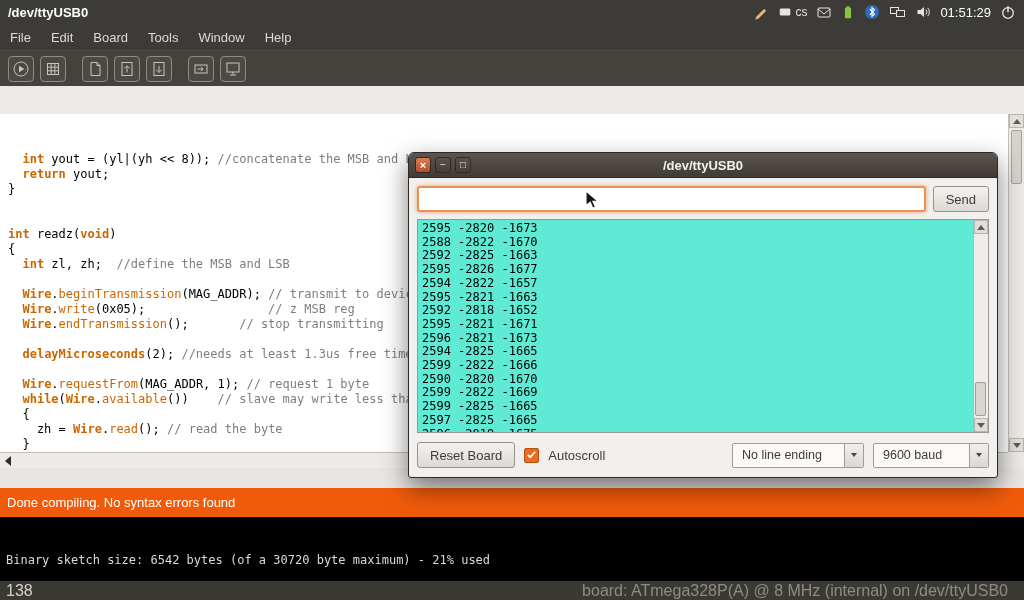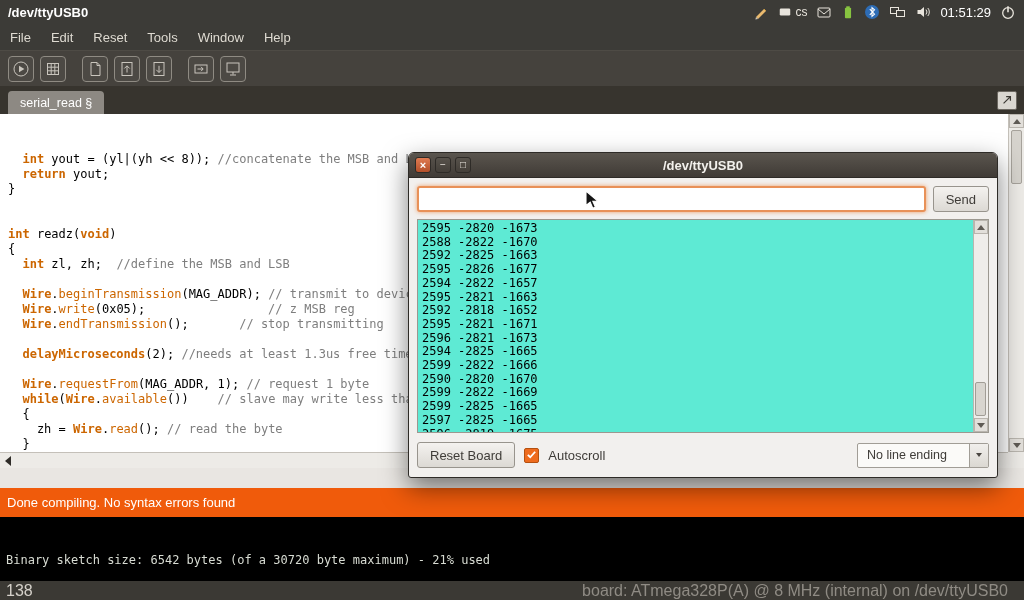--- a/index.html
+++ b/index.html
@@ -141,21 +141,21 @@
             <circle cx="8" cy="9" r="5.3" stroke="#E8E4DC" fill="none" stroke-width="1.3"></circle>
             <path d="M8 2.2 v6" stroke="#E8E4DC" stroke-width="1.6"></path>
           </svg>
         </span>
     </div>
   </div>
 
   <div class="menubar">
     <span class="menu-item">File</span>
     <span class="menu-item">Edit</span>
-    <span class="menu-item">Reset</span>
+    <span class="menu-item">Board</span>
     <span class="menu-item">Tools</span>
     <span class="menu-item">Window</span>
     <span class="menu-item">Help</span>
   </div>
 
   <div class="toolbar">
     <div class="tbtn">
         <span>
           <svg width="18" height="18" viewBox="0 0 18 18">
             <circle cx="9" cy="9" r="7" stroke="#C9C5BD" fill="none"></circle>
@@ -206,28 +206,20 @@
     <div class="tbtn">
         <span>
           <svg width="18" height="18" viewBox="0 0 18 18">
             <rect x="3" y="3" width="12" height="9" stroke="#C9C5BD" fill="none"></rect>
             <path d="M9 12 v2.5 M6 15 h6" stroke="#C9C5BD" fill="none"></path>
           </svg>
         </span>
       </div>
   </div>
 
-  <div class="tabbar">
-    <div class="tab">serial_read §</div>
-    <div class="tab-menu-btn">
-        <span><svg width="12" height="12" viewBox="0 0 14 14">
-            <path d="M3 11 L11 3 M6 3 h5 v5" stroke="#3B3833" fill="none" stroke-width="1.4"></path>
-          </svg></span>
-      </div>
-  </div>
 
   <div class="editor">
     <div><div class="code-line"><span class="pl">  </span><span class="kw">int</span><span class="pl"> yout = (yl|(yh &lt;&lt; 8)); </span><span class="cm">//concatenate the MSB and LSB</span></div><div class="code-line"><span class="pl">  </span><span class="kw">return</span><span class="pl"> yout;</span></div><div class="code-line"><span class="pl">}</span></div><div class="code-line">&nbsp;</div><div class="code-line">&nbsp;</div><div class="code-line"><span class="kw">int</span><span class="pl"> readz(</span><span class="kw">void</span><span class="pl">)</span></div><div class="code-line"><span class="pl">{</span></div><div class="code-line"><span class="pl">  </span><span class="kw">int</span><span class="pl"> zl, zh;  </span><span class="cm">//define the MSB and LSB</span></div><div class="code-line">&nbsp;</div><div class="code-line"><span class="pl">  </span><span class="kwb">Wire</span><span class="pl">.</span><span class="kw2">beginTransmission</span><span class="pl">(MAG_ADDR); </span><span class="cm">// transmit to device</span></div><div class="code-line"><span class="pl">  </span><span class="kwb">Wire</span><span class="pl">.</span><span class="kw2">write</span><span class="pl">(0x05);                 </span><span class="cm">// z MSB reg</span></div><div class="code-line"><span class="pl">  </span><span class="kwb">Wire</span><span class="pl">.</span><span class="kw2">endTransmission</span><span class="pl">();       </span><span class="cm">// stop transmitting</span></div><div class="code-line">&nbsp;</div><div class="code-line"><span class="pl">  </span><span class="kwb">delayMicroseconds</span><span class="pl">(2); </span><span class="cm">//needs at least 1.3us free time</span></div><div class="code-line">&nbsp;</div><div class="code-line"><span class="pl">  </span><span class="kwb">Wire</span><span class="pl">.</span><span class="kw2">requestFrom</span><span class="pl">(MAG_ADDR, 1); </span><span class="cm">// request 1 byte</span></div><div class="code-line"><span class="pl">  </span><span class="kw">while</span><span class="pl">(</span><span class="kwb">Wire</span><span class="pl">.</span><span class="kw2">available</span><span class="pl">())    </span><span class="cm">// slave may write less than</span></div><div class="code-line"><span class="pl">  {</span></div><div class="code-line"><span class="pl">    zh = </span><span class="kwb">Wire</span><span class="pl">.</span><span class="kw2">read</span><span class="pl">(); </span><span class="cm">// read the byte</span></div><div class="code-line"><span class="pl">  }</span></div></div>
   </div>
 
   <div class="vscroll">
     <div class="sb-btn" style="top:0;">
         <span class="tri-up"></span>
       </div>
     <div class="vthumb"></div>
@@ -311,20 +303,26 @@
             </svg></span>
       </div>
       <span class="chk-label">Autoscroll</span>
       <span class="spacer"></span>
       <div class="combo" style="min-width:132px;gap:8px;">
         <span class="combo-text" style="flex:1;">No line ending</span>
         <span class="combo-arrow">
             <span class="tri-down"></span>
           </span>
       </div>
+      <div class="combo" style="min-width:116px;">
+        <span class="combo-text" style="flex:1;">9600 baud</span>
+        <span class="combo-arrow">
+            <span class="tri-down"></span>
+          </span>
+      </div>
     </div>
   </div>
 
   <div class="cursor">
     <svg width="18" height="20" viewBox="0 0 18 20">
         <path d="M1 1 L1 15.5 L5.2 12.2 L7.8 18.2 L10.4 17 L7.8 11.2 L12.8 11 Z" fill="#151515" stroke="#FFFFFF" stroke-width="1.1"></path>
       </svg>
   </div>
 
 </div>

